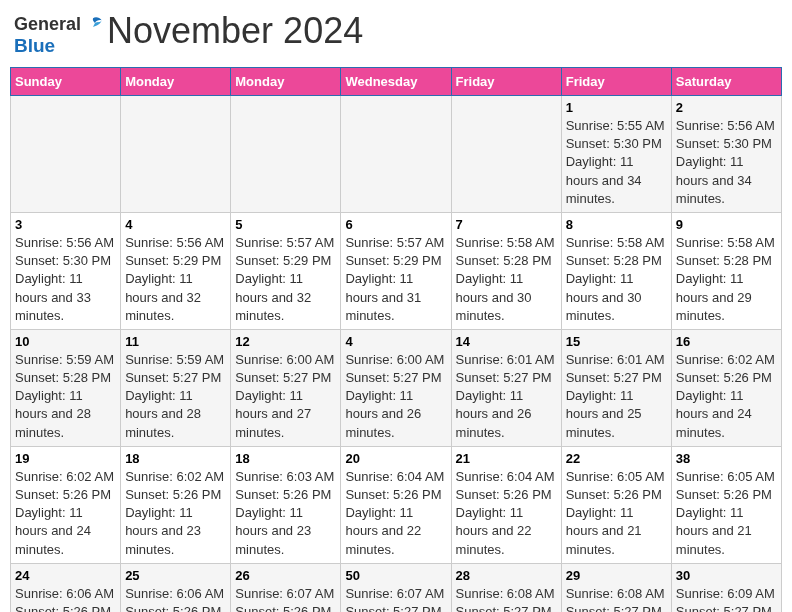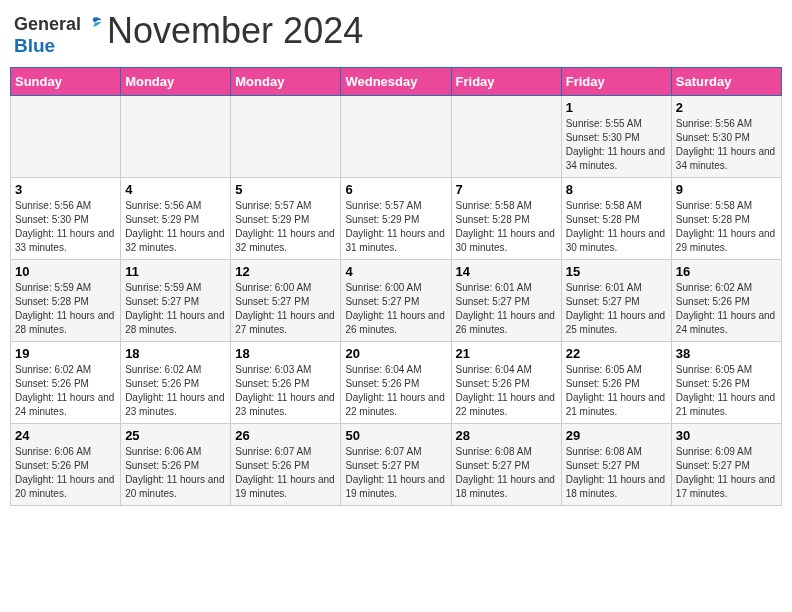--- a/index.html
+++ b/index.html
@@ -82,21 +82,21 @@
       background: #fff;
     }
     .day-number {
       font-weight: bold;
       font-size: 13px;
       margin-bottom: 2px;
       display: block;
     }
     .day-info {
       color: #333;
-      font-size: 10px;
+      font-size: 13px;
       line-height: 1.4;
     }
     .empty-cell {
       background: #f5f5f5;
     }
   </style>
 </head>
 <body>
 
 <div class="header">

